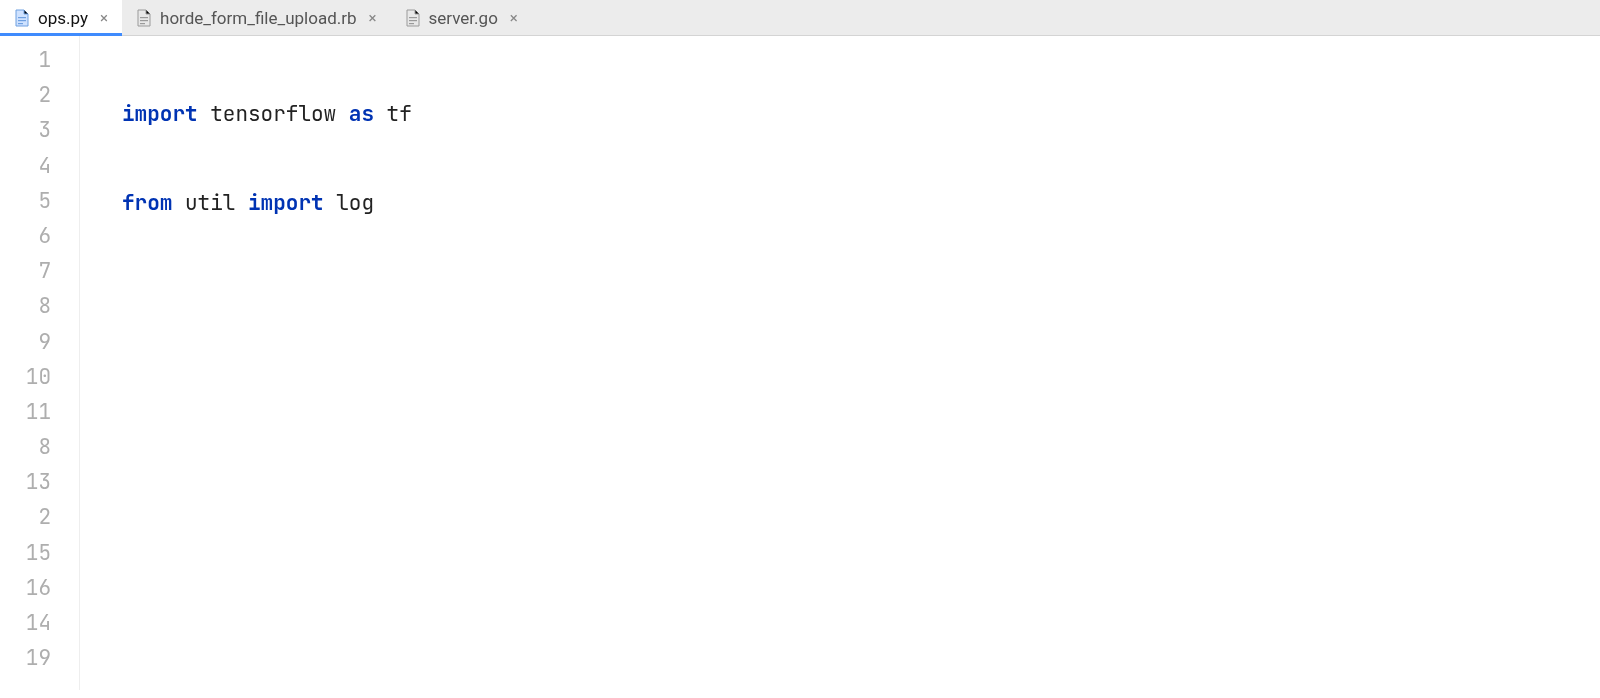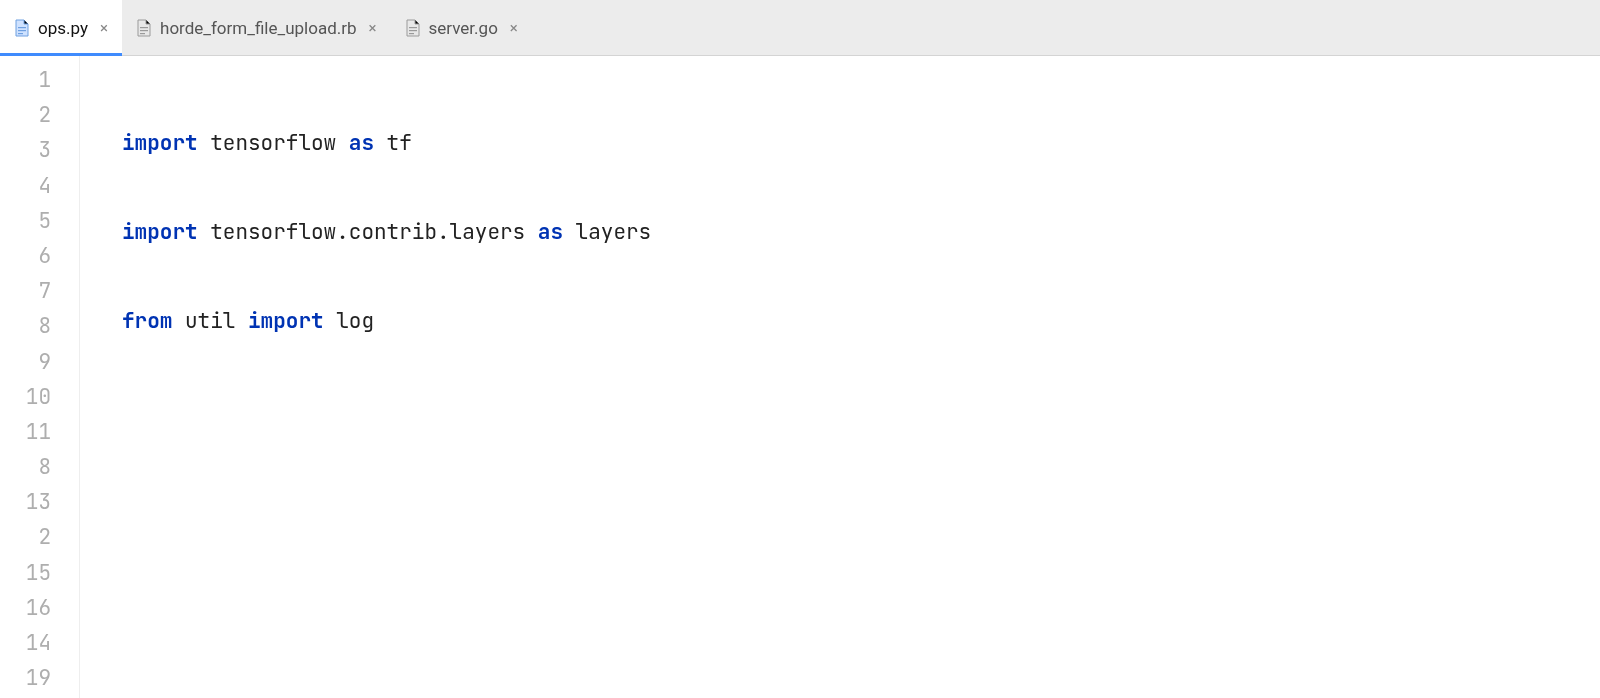--- a/index.html
+++ b/index.html
@@ -6,21 +6,21 @@
     body {
       font-family: -apple-system, BlinkMacSystemFont, "Segoe UI", Roboto, sans-serif;
       background: #fff;
       width: 1600px;
       height: 698px;
       overflow: hidden;
     }
     .tab-bar {
       display: flex;
       background: #ececec;
-      height: 56px;
+      height: 36px;
       border-bottom: 1px solid #d4d4d4;
     }
     .tab {
       display: flex;
       align-items: center;
       padding: 0 14px;
       font-size: 17px;
       color: #555;
       cursor: pointer;
       position: relative;
@@ -70,21 +70,20 @@
       color: #aeaeae;
     }
     .code-area {
       flex: 1;
       padding-top: 6px;
       padding-left: 42px;
       font-family: "JetBrains Mono", "Menlo", "Consolas", monospace;
       font-size: 21px;
       white-space: pre;
       position: relative;
-      margin-top: 9px;
     }
     .code-line {
       height: 35.2px;
       line-height: 35.2px;
       position: relative;
     }
     .kw { color: #0033b3; font-weight: 600; }
     .ident { color: #222; }
   </style>
 </head>
@@ -148,21 +147,20 @@
       <div class="line-number">8</div>
       <div class="line-number">13</div>
       <div class="line-number">2</div>
       <div class="line-number">15</div>
       <div class="line-number">16</div>
       <div class="line-number">14</div>
       <div class="line-number">19</div>
     </div>
   <div class="code-area">
     <div class="code-line"><span class="kw">import</span><span class="ident"> tensorflow </span><span class="kw">as</span><span class="ident"> tf</span></div>
-    <div class="code-line"><span class="kw">import</span><span class="ident"> tensorflow.contrib.layers </span><span class="kw">as</span><span class="ident"> layers</span></div>
     <div class="code-line"><span class="kw">from</span><span class="ident"> util </span><span class="kw">import</span><span class="ident"> log</span></div>
     <div class="code-line"></div>
     
     
     
     
     
     
     
     

